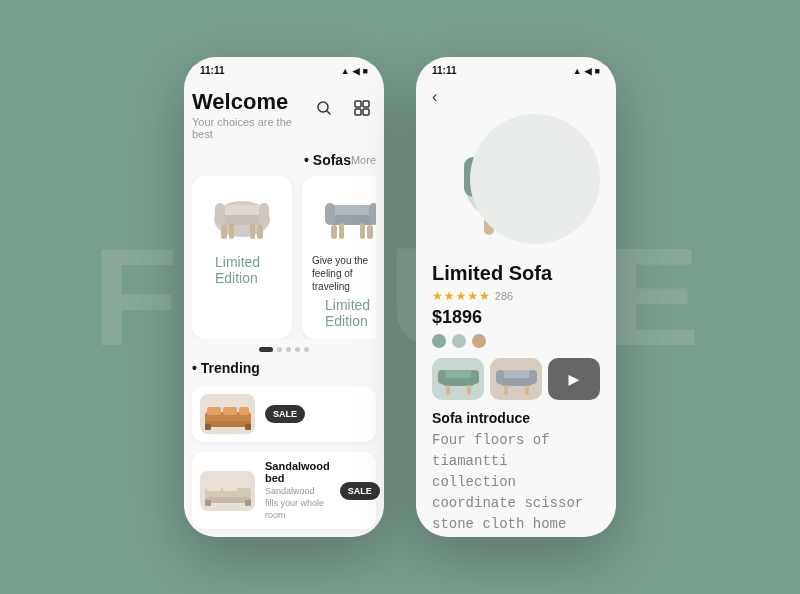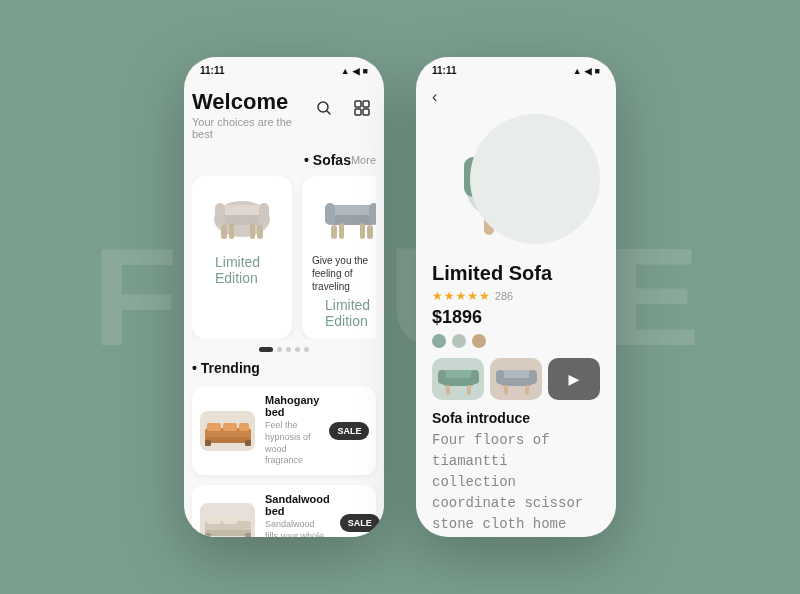--- a/index.html
+++ b/index.html
@@ -507,24 +507,20 @@
           <svg class="bed-svg" viewBox="0 0 50 35" fill="none">
             <rect x="2" y="15" width="46" height="12" rx="3" fill="#c8854a"></rect>
             <rect x="2" y="24" width="46" height="6" rx="2" fill="#b87840"></rect>
             <rect x="4" y="10" width="14" height="8" rx="2" fill="#e8a060"></rect>
             <rect x="20" y="10" width="14" height="8" rx="2" fill="#e8a060"></rect>
             <rect x="36" y="10" width="10" height="8" rx="2" fill="#e8a060"></rect>
             <rect x="2" y="27" width="6" height="6" rx="1" fill="#8b6040"></rect>
             <rect x="42" y="27" width="6" height="6" rx="1" fill="#8b6040"></rect>
           </svg>
         </div>
-        <div class="trending-info">
-          <div class="trending-name">Mahogany bed</div>
-          <div class="trending-desc">Feel the hypnosis of wood fragrance</div>
-        </div>
         <span class="sale-badge">SALE</span>
       </div>
 
       <div class="trending-item">
         <div class="trending-img" style="background:#e8e0d8;">
           <svg class="bed-svg" viewBox="0 0 50 35" fill="none">
             <rect x="2" y="15" width="46" height="12" rx="3" fill="#d4c8b8"></rect>
             <rect x="2" y="24" width="46" height="6" rx="2" fill="#c4b8a8"></rect>
             <rect x="4" y="10" width="14" height="8" rx="2" fill="#e8e0d0"></rect>
             <rect x="20" y="10" width="14" height="8" rx="2" fill="#e8e0d0"></rect>

